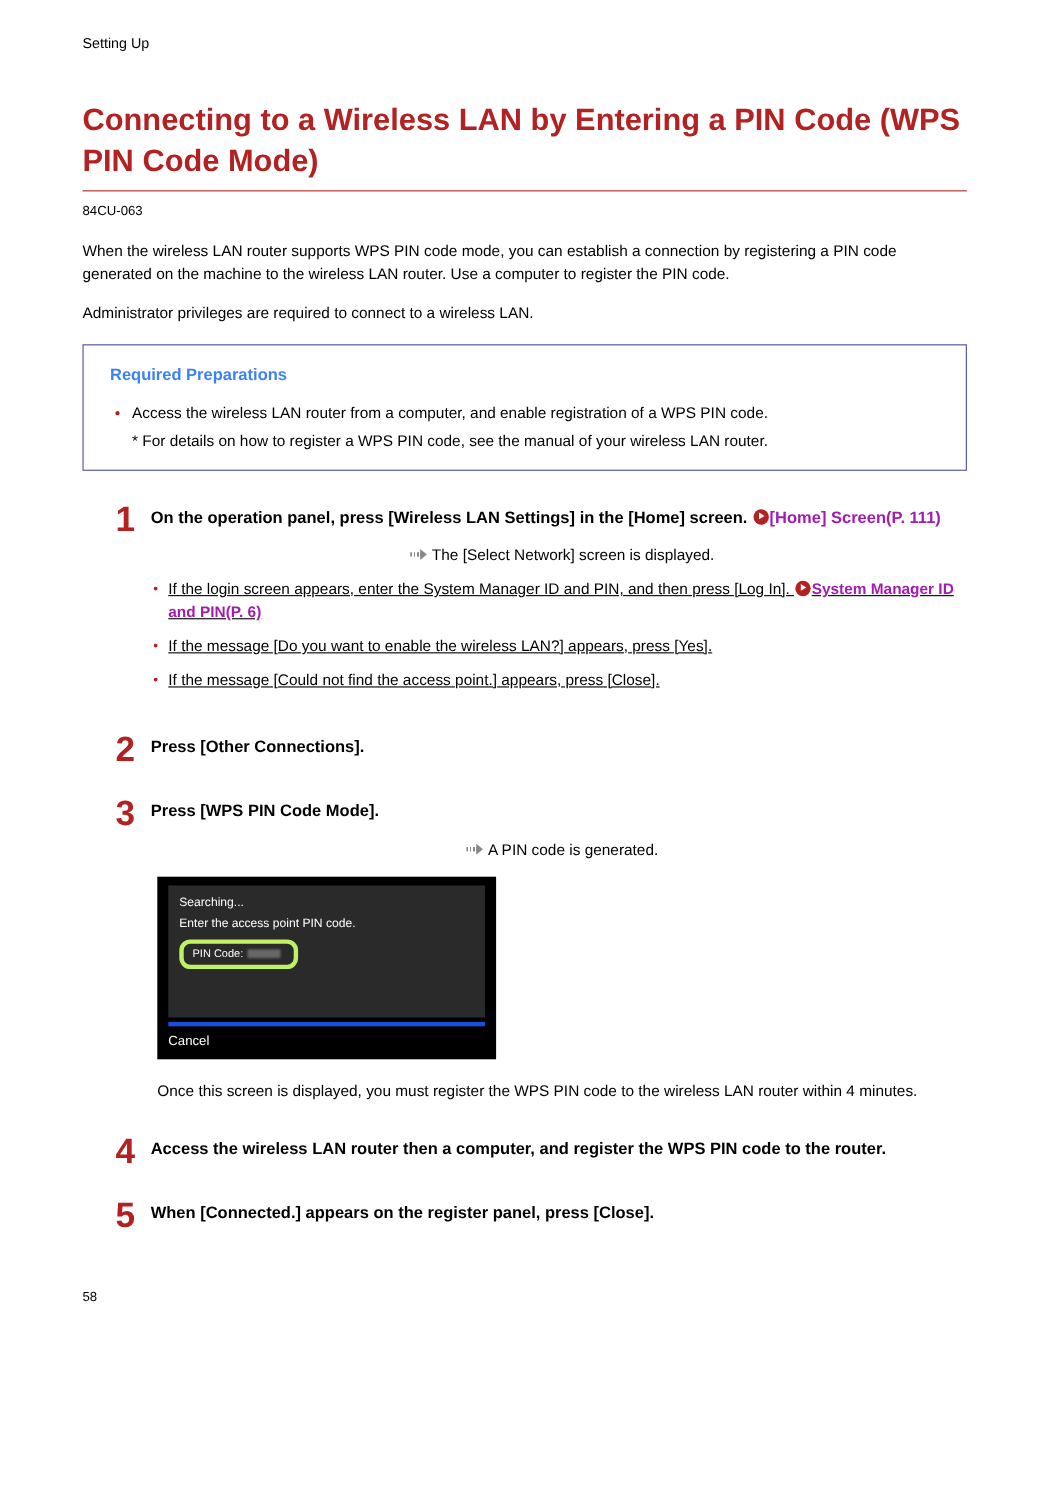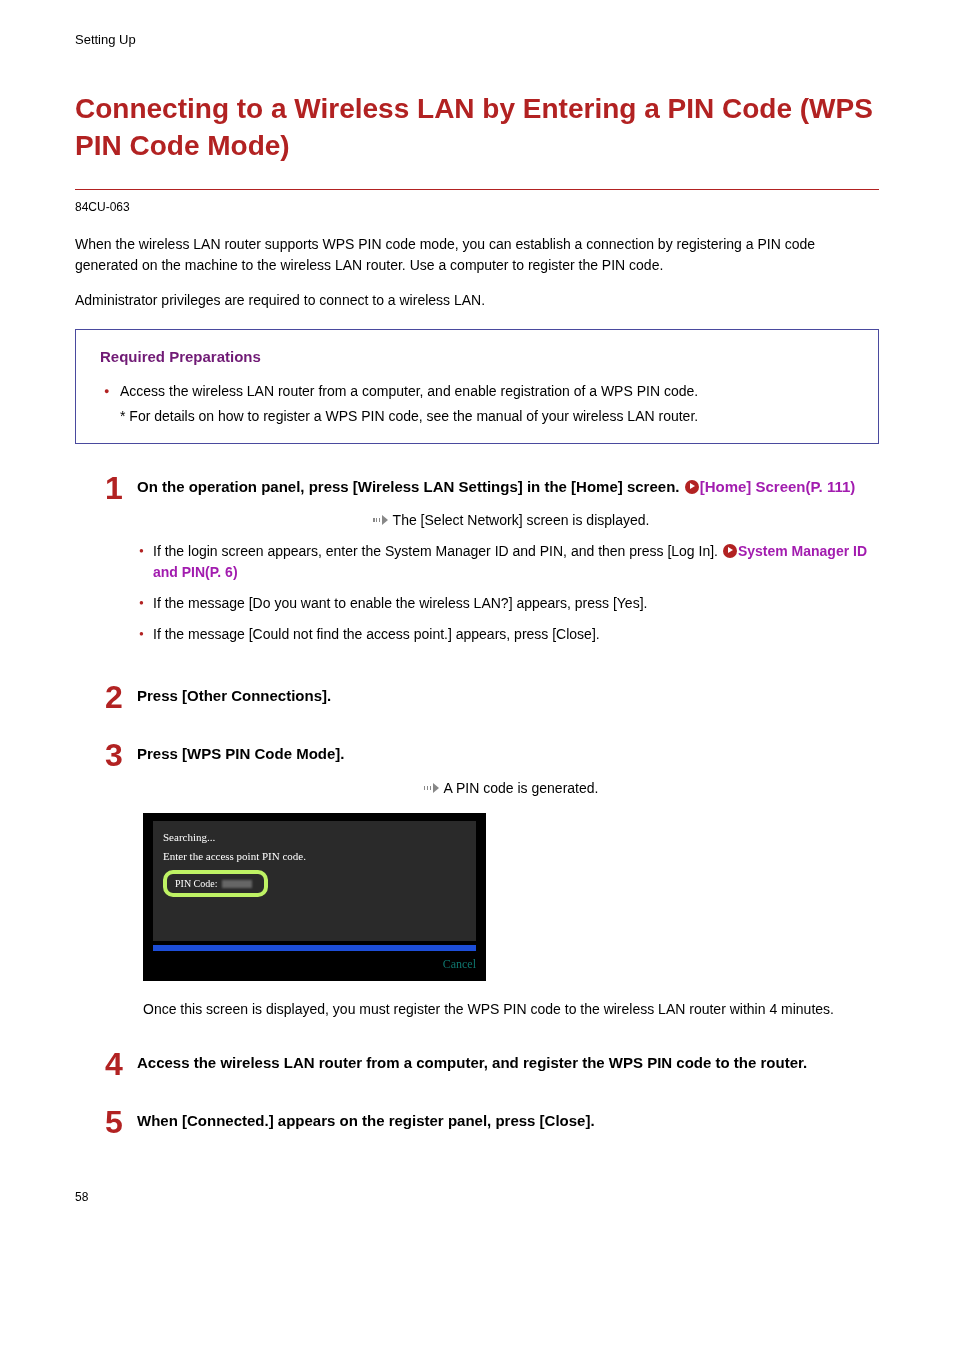--- a/index.html
+++ b/index.html
@@ -22,41 +22,41 @@
     .section-header {
       text-align: left;
       font-size: 13px;
       margin-bottom: 40px;
     }
     .title {
       color: #b22222;
       font-size: 28px;
       font-weight: bold;
       line-height: 1.35;
-      padding-bottom: 24px;
+      padding-bottom: 8px;
       border-bottom: 1.5px solid #b22222;
       margin-bottom: 8px;
     }
     .doc-code {
       text-align: left;
       font-size: 12px;
       margin-bottom: 18px;
     }
     .intro-para {
       margin-bottom: 14px;
       font-size: 14px;
     }
     .prep-box {
       border: 1px solid #4a4a9e;
       padding: 16px 24px 16px 24px;
       margin-top: 18px;
       margin-bottom: 30px;
     }
     .prep-title {
-      color: #701a75;
+      color: #3b82f6;
       font-weight: bold;
       font-size: 15px;
       margin-bottom: 12px;
     }
     .prep-list {
       list-style: none;
       padding-left: 16px;
     }
     .prep-list li {
       position: relative;
@@ -150,20 +150,21 @@
     .result-text {
       margin-top: 12px;
       margin-left: 6px;
       font-size: 14px;
       text-align: center;
     }
     .sub-list {
       list-style: none;
       margin-top: 10px;
       margin-left: 0;
+      text-decoration: underline;
     }
     .sub-list li {
       position: relative;
       padding-left: 16px;
       margin-bottom: 10px;
       font-size: 14px;
     }
     .sub-list li::before {
       content: "●";
       color: #b22222;
@@ -172,24 +173,23 @@
       left: 2px;
       top: 4px;
     }
     .step-gap {
       margin-top: 28px;
     }
     .screenshot-block {
       margin: 14px 0 18px 6px;
     }
     .device-screen {
-      width: 343px;
+      width: 308px;
       background: #000;
       padding: 8px 10px 6px 10px;
-      font-family: Liberation Serif, serif;
     }
     .device-inner {
       background: #2a2a2a;
       color: #fff;
       font-size: 11px;
       padding: 8px 10px 30px 10px;
       min-height: 120px;
       position: relative;
     }
     .device-inner .searching {
@@ -208,25 +208,25 @@
     .pin-blur {
       display: inline-block;
       width: 30px;
       height: 8px;
       background: #666;
       vertical-align: middle;
       filter: blur(1px);
       margin-left: 4px;
     }
     .device-cancel {
-      color: #0f766e;
-      text-align: right;
+      color: #ffffff;
+      text-align: left;
       font-size: 12px;
       padding: 4px 0 2px 0;
-      border-top: 6px solid #1d4ed8;
+      border-top: 4px solid #1d4ed8;
       margin-top: 4px;
     }
     .post-screenshot-note {
       margin-left: 6px;
       font-size: 14px;
       margin-bottom: 20px;
     }
     .page-number {
       font-size: 12px;
       margin-top: 50px;
@@ -300,21 +300,21 @@
         </div>
       </div>
 
       <div class="post-screenshot-note">Once this screen is displayed, you must register the WPS PIN code to the wireless LAN router within 4 minutes.</div>
     </div>
   </div>
 
   <div class="step">
     <div class="step-num">4</div>
     <div class="step-body">
-      <div class="step-heading">Access the wireless LAN router from a computer, and register the WPS PIN code to the router.</div>
+      <div class="step-heading">Access the wireless LAN router then a computer, and register the WPS PIN code to the router.</div>
     </div>
   </div>
 
   <div class="step step-gap">
     <div class="step-num">5</div>
     <div class="step-body">
       <div class="step-heading">When [Connected.] appears on the register panel, press [Close].</div>
     </div>
   </div>
 

